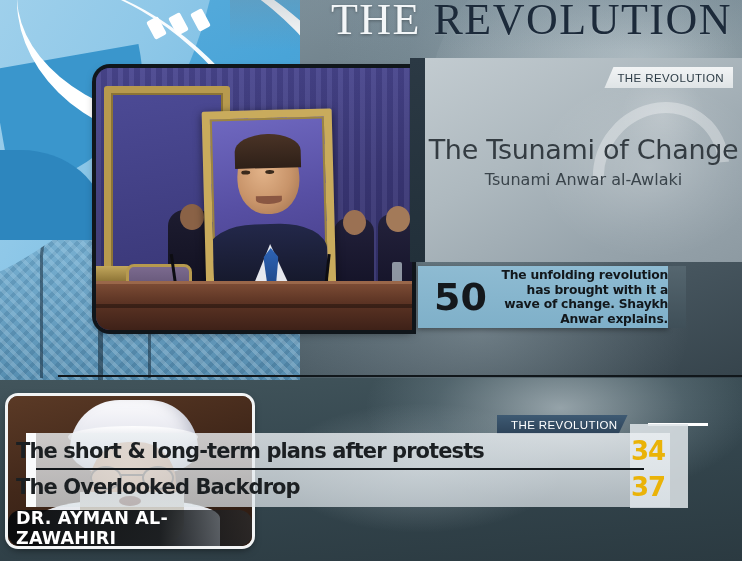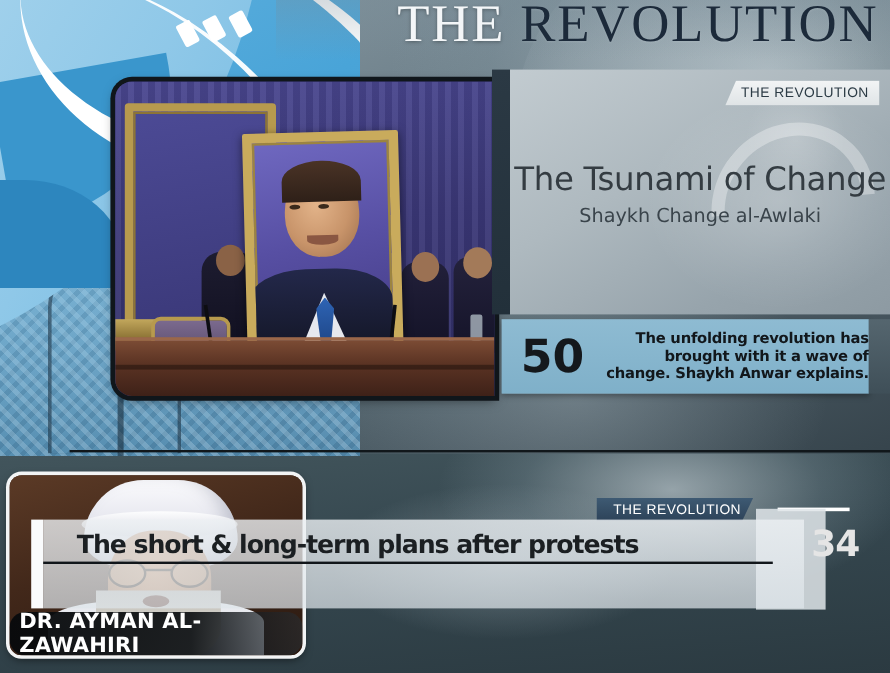--- a/index.html
+++ b/index.html
@@ -373,21 +373,21 @@
     left: 0; right: 0; top: 112px;
     text-align: center;
     font-size: 16px;
     color: #3a444b;
     font-family: "DejaVu Sans", sans-serif;
   }
 
   
   .blue-strip {
     position: absolute;
-    left: 418px; top: 266px; width: 306px; height: 62px;
+    left: 418px; top: 266px; width: 250px; height: 62px;
     background: linear-gradient(180deg, #8ebbd2 0%, #7fb0c9 100%);
     display: flex;
     align-items: center;
     box-shadow: 0 2px 5px rgba(0,0,0,0.35);
   }
   .blue-strip-num {
     font-size: 38px;
     font-weight: bold;
     color: #14181c;
     font-family: "DejaVu Sans", sans-serif;
@@ -552,37 +552,36 @@
     position: absolute;
     left: 630px; top: 424px; width: 58px; height: 84px;
     background: rgba(222,228,232,0.86);
   }
   .list-row {
     position: absolute;
     left: 16px;
     display: flex;
     align-items: center;
     width: 660px;
-    margin-left: 48px;
   }
   .list-row.r1 { top: 436px; }
   .list-row.r2 { top: 472px; }
   .list-title {
     font-size: 21px;
     font-weight: bold;
     color: #1b1f22;
     font-family: "DejaVu Sans", sans-serif;
     letter-spacing: -0.9px;
     white-space: nowrap;
     flex: 1;
   }
   .list-num {
-    font-size: 30px;
+    font-size: 26px;
     font-weight: bold;
-    color: #e5e5e5;
+    color: #eab308;
     font-family: "DejaVu Sans", sans-serif;
     width: 56px;
     text-align: center;
     letter-spacing: -1px;
   }
   .list-rule {
     position: absolute;
     left: 36px; top: 468px; width: 608px; height: 2px;
     background: #11161a;
   }
@@ -687,21 +686,21 @@
   </div>
 
   <div class="feature-bar"></div>
   <div class="feature-panel">
     <div class="feature-swirl"></div>
     <div class="feature-swirl2"></div>
     <div class="tag-light">
       <span>THE REVOLUTION</span>
     </div>
     <div class="feature-title">The Tsunami of Change</div>
-    <div class="feature-author">Shaykh Change al-Awlaki</div>
+    <div class="feature-author">Tsunami Anwar al-Awlaki</div>
   </div>
 
   <div class="blue-strip">
     <div class="blue-strip-num">50</div>
     <div class="blue-strip-text">The unfolding revolution has brought with it a wave of change. Shaykh Anwar explains.</div>
     <div class="blue-strip-tail"></div>
   </div>
 
   <div class="mid-divider"></div>
 
@@ -732,14 +731,18 @@
   <div class="list-block">
     <div class="list-edge"></div>
     <div class="list-body"></div>
   </div>
 
   <div class="list-row r1">
     <div class="list-title">The short &amp; long-term plans after protests</div>
     <div class="list-num">34</div>
   </div>
   <div class="list-rule"></div>
+  <div class="list-row r2">
+    <div class="list-title">The Overlooked Backdrop</div>
+    <div class="list-num">37</div>
+  </div>
 
 </div>
 
 </body></html>

